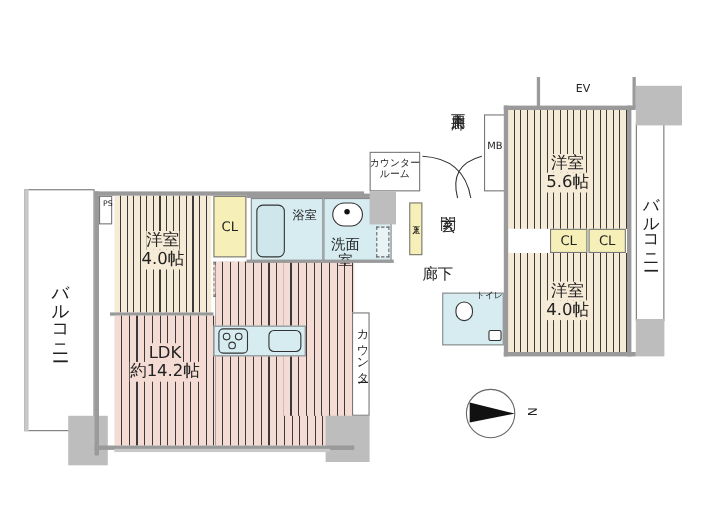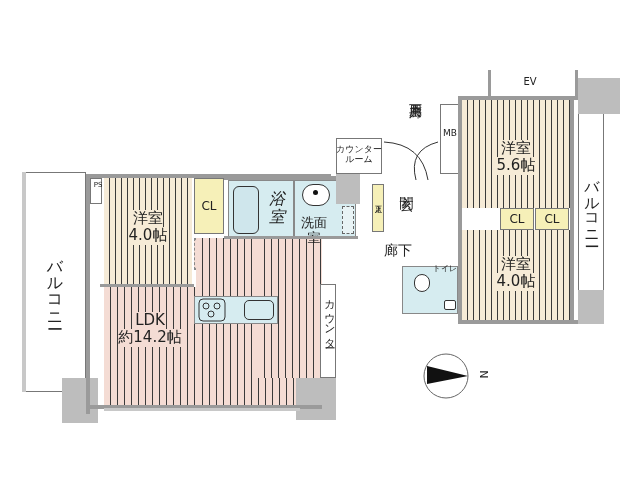--- a/index.html
+++ b/index.html
@@ -73,21 +73,21 @@
 
 <div class="abs" style="left:320px;top:284px;width:16px;height:94px;background:#fff;border:1px solid #777;"></div>
 <div class="vlabel" style="left:321px;top:292px;font-size:11px;">カウンター</div>
 <div class="grey-block" style="left:296px;top:378px;width:40px;height:42px;"></div>
 
 <div class="wall" style="left:86px;top:405px;width:236px;height:4px;"></div>
 <div class="wall-light" style="left:104px;top:408px;width:196px;height:3px;"></div>
 
 <div class="tile-blue" style="left:228px;top:180px;width:66px;height:58px;"></div>
 <div class="abs" style="left:233px;top:186px;width:26px;height:48px;border:1px solid #333;border-radius:6px;background:#cfe6ec;"></div>
-<div class="label" style="left:262px;top:190px;width:30px;font-size:16px;font-style:italic;">浴室</div>
+<div class="label" style="left:262px;top:190px;width:30px;font-size:11px;">浴室</div>
 
 <div class="tile-blue" style="left:294px;top:180px;width:62px;height:58px;"></div>
 <div class="abs" style="left:302px;top:184px;width:28px;height:22px;border:1px solid #333;border-radius:11px;background:#fff;"></div>
 <div class="abs" style="left:313px;top:190px;width:5px;height:5px;border-radius:50%;background:#111;"></div>
 <div class="label" style="left:296px;top:216px;width:36px;font-size:13px;">洗面室</div>
 <div class="abs" style="left:342px;top:206px;width:12px;height:28px;border:1px dashed #666;background:#e8f3f5;"></div>
 
 <div class="wall" style="left:224px;top:176px;width:132px;height:4px;"></div>
 <div class="wall" style="left:224px;top:236px;width:134px;height:3px;"></div>
 

